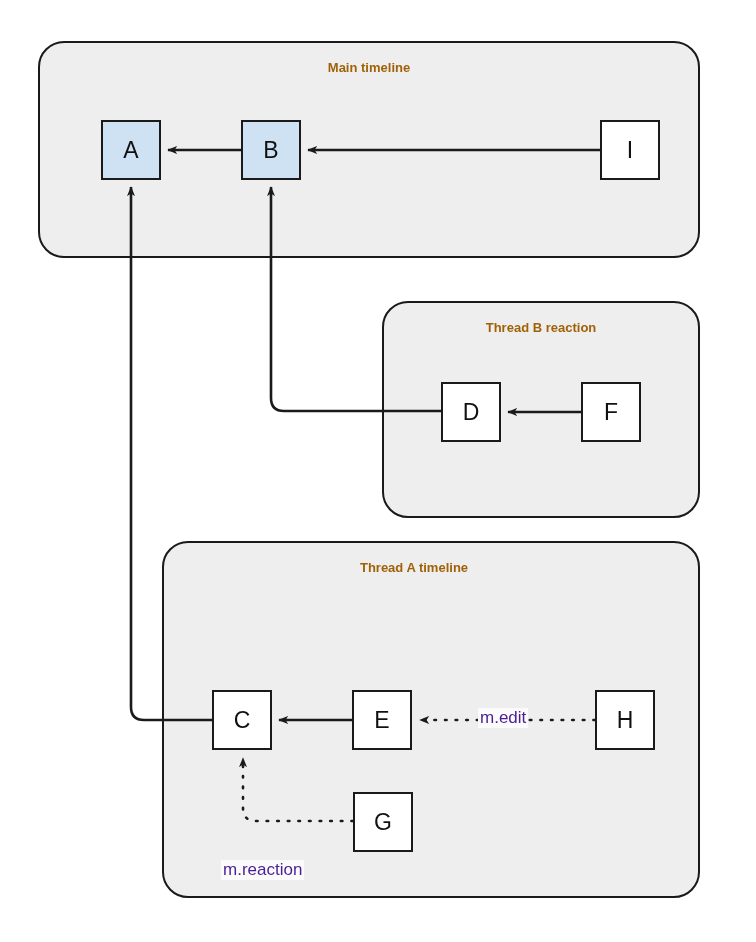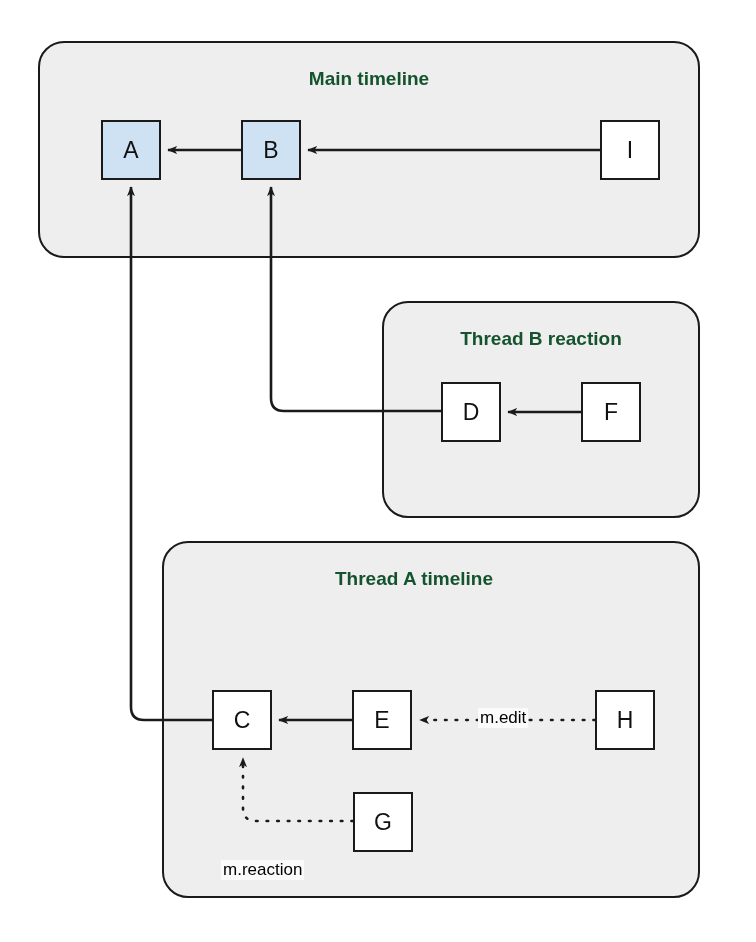--- a/index.html
+++ b/index.html
@@ -24,27 +24,26 @@
   }
   .group-box {
     position: absolute;
     background: #eeeeee;
     border: 2px solid #1a1a1a;
     border-radius: 26px;
     box-sizing: border-box;
   }
   .group-title {
     position: absolute;
-    font-size: 19px;
+    font-size: 13px;
     font-weight: bold;
-    color: #14532d;
+    color: #a16207;
     text-align: center;
     letter-spacing: 0px;
     white-space: nowrap;
-    margin-top: 8px;
   }
   .node {
     position: absolute;
     width: 60px;
     height: 60px;
     box-sizing: border-box;
     border: 2px solid #1a1a1a;
     background: #ffffff;
     display: flex;
     align-items: center;
@@ -52,21 +51,21 @@
     font-size: 23px;
     color: #111111;
     font-family: "Liberation Sans", sans-serif;
   }
   .node.blue {
     background: #cfe2f3;
   }
   .edge-label {
     position: absolute;
     font-size: 17px;
-    color: #000000;
+    color: #4c1d95;
     background: #fbfbfb;
     padding: 0 2px;
     white-space: nowrap;
     font-family: "Liberation Sans", sans-serif;
   }
 </style>
 </head>
 <body>
 
 <div id="canvas" style="background: rgb(255, 255, 255);">

